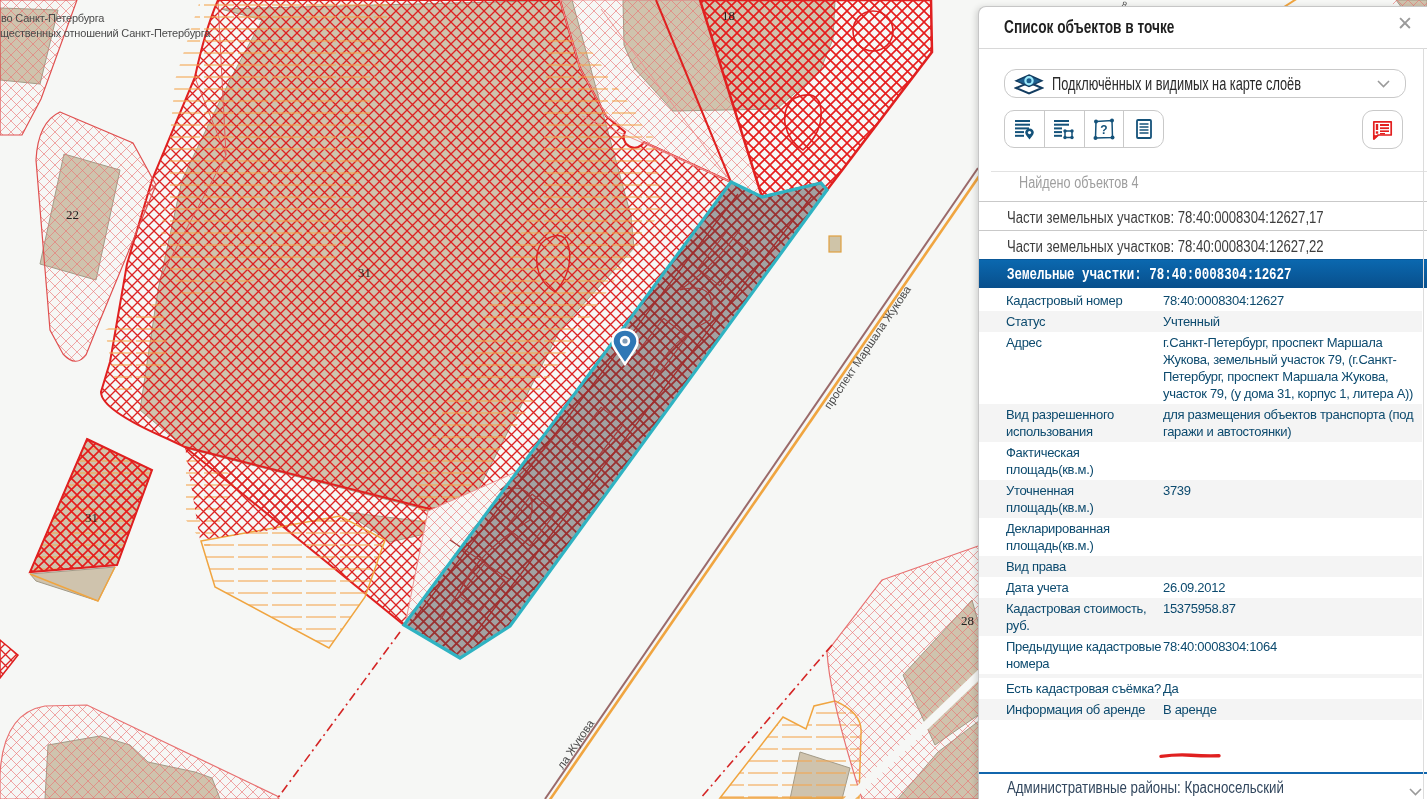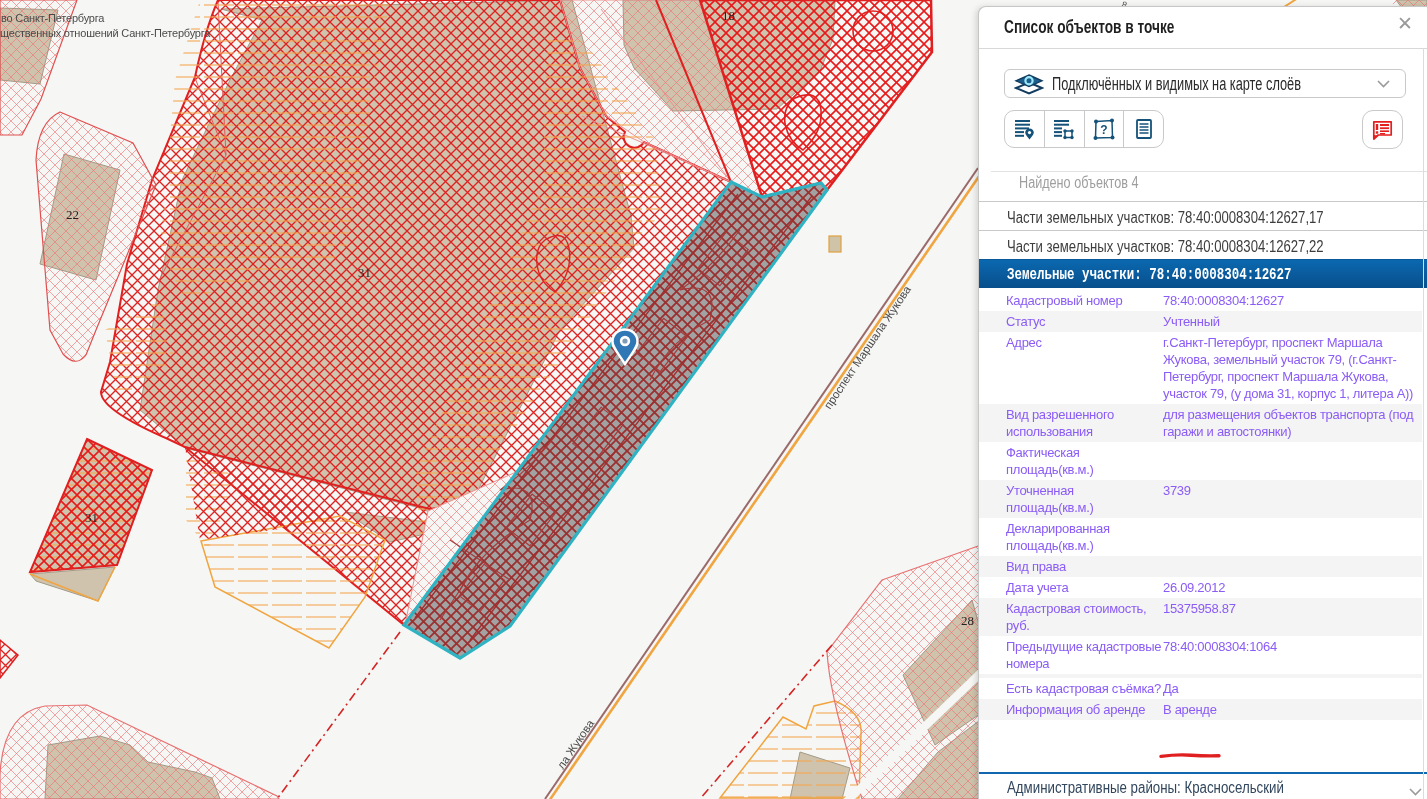--- a/index.html
+++ b/index.html
@@ -3,36 +3,36 @@
 <meta charset="utf-8">
 <title>map</title>
 <style>
   html,body{margin:0;padding:0;}
   body{width:1427px;height:799px;overflow:hidden;position:relative;font-family:"Liberation Sans",sans-serif;background:#f6f7f5;}
   #map{position:absolute;left:0;top:0;width:1427px;height:799px;}
   #panel{position:absolute;left:978px;top:6px;width:449px;height:793px;background:#fff;border:1px solid #c6c6c6;border-right:none;border-bottom:none;border-radius:8px 0 0 0;box-shadow:-2px 1px 6px rgba(0,0,0,0.15);box-sizing:border-box;}
   .phead{position:relative;height:41px;border-bottom:1px solid #d8d8d8;padding-left:44px;}
   .phead .t{position:absolute;left:25px;top:10px;font-size:18px;font-weight:bold;color:#1f1f1f;white-space:nowrap;transform:scaleX(0.76);transform-origin:left top;}
   .phead .x{position:absolute;right:14px;top:7px;font-size:19px;color:#9a9a9a;font-weight:400;line-height:19px;}
-  .drop{position:absolute;left:25px;top:62px;width:402px;height:29px;border:1px solid #c9c9c9;border-radius:6px;box-sizing:border-box;}
+  .drop{position:absolute;left:25px;top:62px;width:402px;height:29px;border:1px solid #c9c9c9;border-radius:12px;box-sizing:border-box;}
   .drop .lbl{position:absolute;left:47px;top:4px;font-size:18px;color:#2a2a2a;white-space:nowrap;transform:scaleX(0.71);transform-origin:left top;}
   .btnrow{position:absolute;left:25px;top:103px;height:37px;width:403px;}
   .bgroup{position:absolute;left:0;top:0;height:38px;width:160px;border:1px solid #c9c9c9;border-radius:10px;box-sizing:border-box;display:flex;}
   .bgroup .b{flex:1;border-right:1px solid #c9c9c9;display:flex;align-items:center;justify-content:center;}
   .bgroup .b:last-child{border-right:none;}
   .bred{position:absolute;right:4px;top:0;width:41px;height:39px;border:1px solid #c9c9c9;border-radius:11px;box-sizing:border-box;display:flex;align-items:center;justify-content:center;}
   .found{position:absolute;left:12px;top:164px;width:443px;border-top:1px solid #e2e2e2;height:20px;}
   .found .t{position:absolute;left:28px;top:2px;font-size:16px;color:#9e9e9e;white-space:nowrap;transform:scaleX(0.79);transform-origin:left top;}
   .rows{position:absolute;left:0;top:182px;width:514px;margin-top:12px;}
   .row{position:relative;height:28px;border-top:1px solid #c9c9c9;}
   .row .t{position:absolute;left:28px;top:7px;font-size:16px;line-height:17px;color:#3d3d3d;white-space:nowrap;transform:scaleX(0.82);transform-origin:left top;}
   .row.sel{background:linear-gradient(#0b68af,#084f8c);border-top:1px solid #0a5898;font-family:Liberation Mono, monospace;}
   .row.sel .t{color:#fff;font-weight:bold;transform:scaleX(0.78);}
   .chev{position:absolute;right:6px;top:11px;}
-  .tbl{position:absolute;left:0;top:283px;width:443px;font-size:13px;color:#8b5cf6;}
+  .tbl{position:absolute;left:0;top:283px;width:443px;font-size:13px;color:#0c4a6e;}
   .trow{display:flex;padding:2px 0;}
   .trow.g{background:#f4f4f4;}
   .trow .c1{flex:0 0 157px;padding-left:27px;line-height:17px;letter-spacing:-0.3px;}
   .trow .c2{flex:1;line-height:17px;letter-spacing:-0.3px;white-space:nowrap;}
   .adm{position:absolute;left:0;top:765px;width:449px;border-top:2px solid #1166ad;height:28px;}
   .adm .t{position:absolute;left:28px;top:5px;font-size:16px;line-height:17px;color:#32475e;white-space:nowrap;transform:scaleX(0.83);transform-origin:left top;}
   .redline{position:absolute;left:180px;top:746px;}
 </style>
 </head>
 <body>

